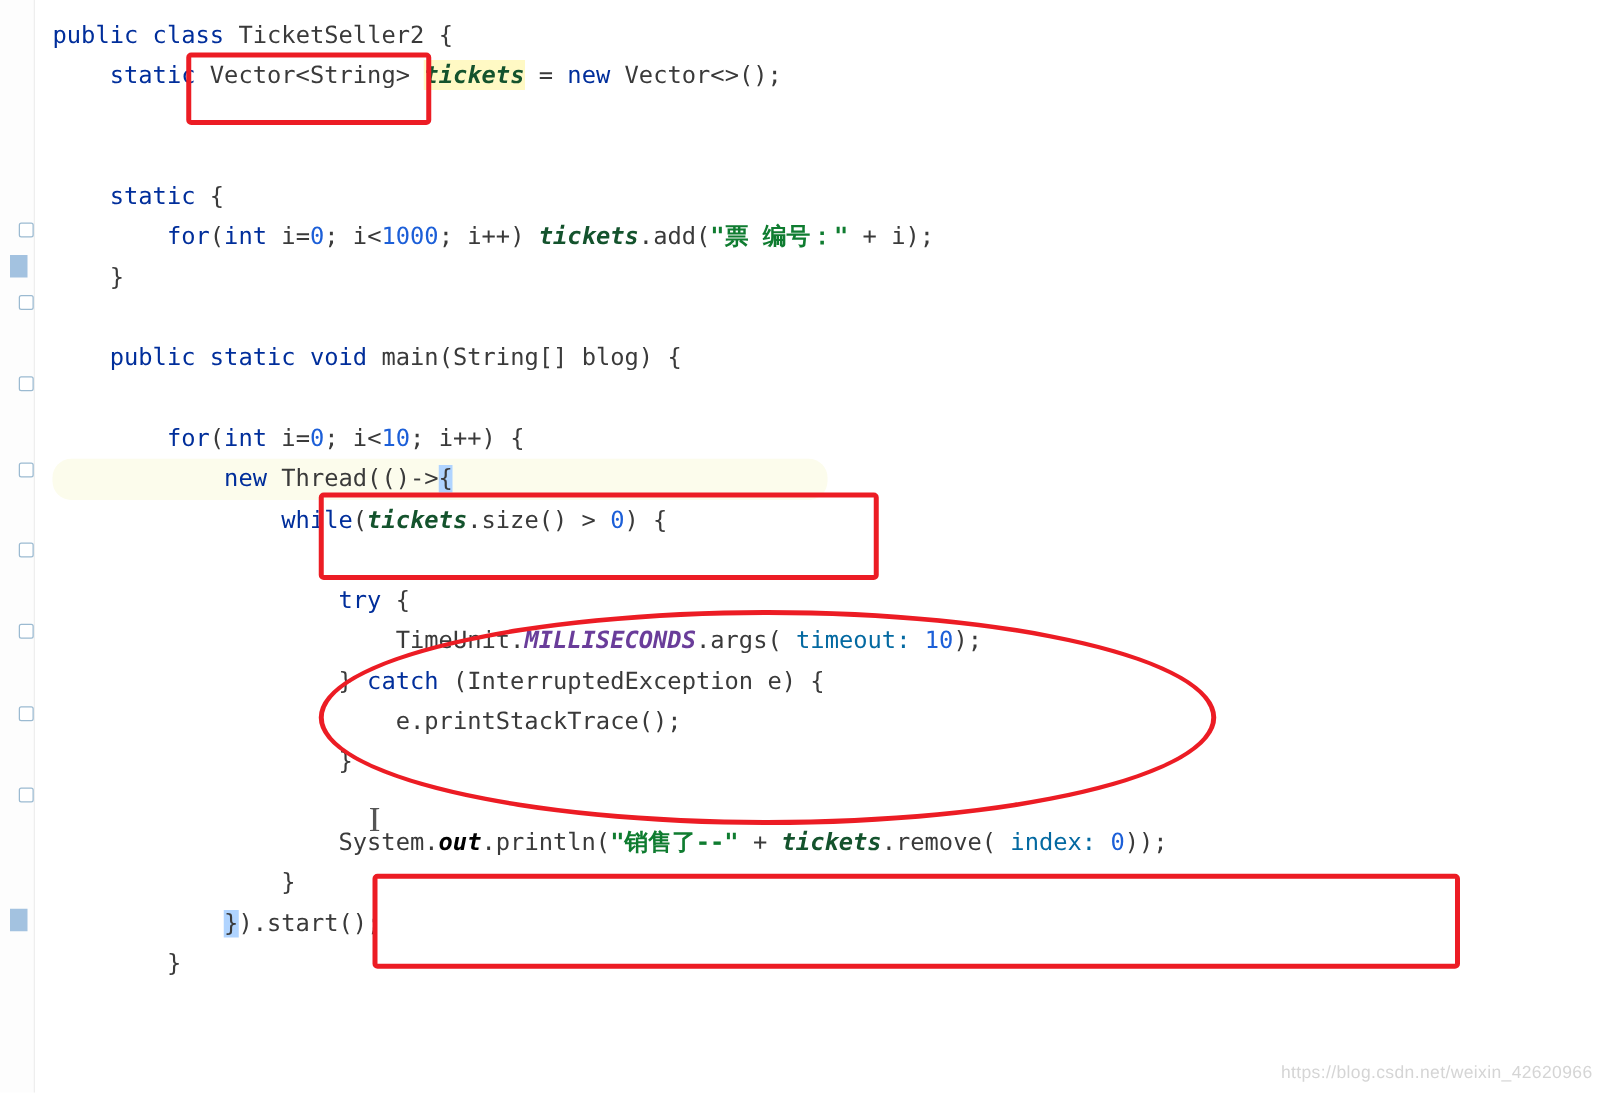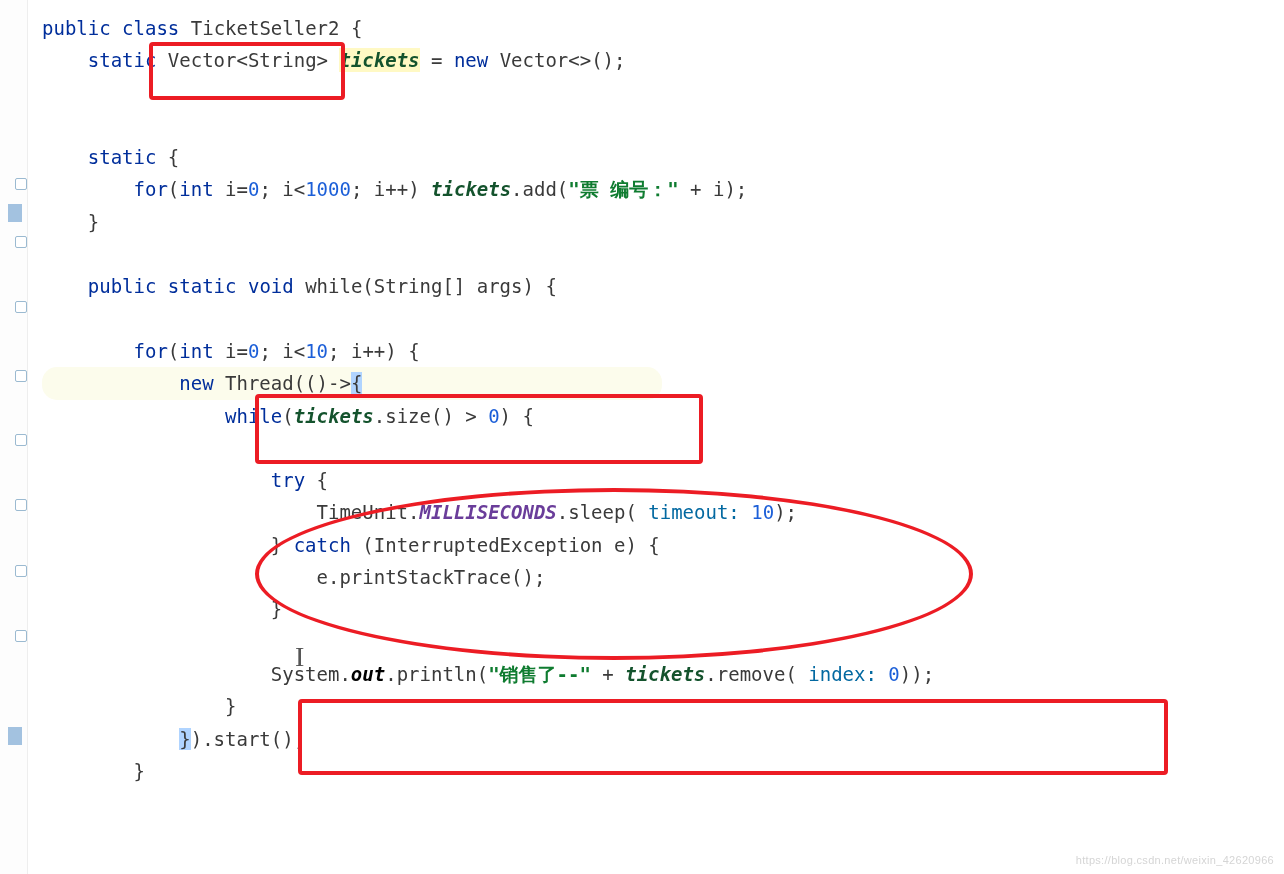--- a/index.html
+++ b/index.html
@@ -74,21 +74,21 @@
     position: absolute;
     font-family: serif;
     font-size: 28px;
     color: #555;
   }
   .watermark {
     position: absolute;
     right: 10px;
     bottom: 4px;
     font-family: Arial, sans-serif;
-    font-size: 11px;
+    font-size: 14px;
     color: #d5d5d5;
     letter-spacing: 0.3px;
   }
 </style>
 </head>
 <body>
 
 <div class="gutter">
   <div class="brk" style="top:204px;"></div>
   <div class="fold" style="top:178px;"></div>
@@ -103,28 +103,28 @@
 </div>
 
 <pre class="code"><span class="kw">public</span> <span class="kw">class</span> <span>TicketSeller2</span> <span>{</span>
     <span class="kw">static</span> <span>Vector&lt;String&gt;</span> <span class="var-it hl-yellow">tickets</span><span> = </span><span class="kw">new</span><span> Vector&lt;&gt;();</span>
 
 
     <span class="kw">static</span><span> {</span>
         <span class="kw">for</span><span>(</span><span class="kw">int</span><span> i=</span><span class="num">0</span><span>; i&lt;</span><span class="num">1000</span><span>; i++) </span><span class="var-it">tickets</span><span>.add(</span><span class="str">"票 编号："</span><span> + i);</span>
     <span>}</span>
 
-    <span class="kw">public</span> <span class="kw">static</span> <span class="kw">void</span><span> while(String[] args) {</span>
+    <span class="kw">public</span> <span class="kw">static</span> <span class="kw">void</span><span> main(String[] blog) {</span>
 
         <span class="kw">for</span><span>(</span><span class="kw">int</span><span> i=</span><span class="num">0</span><span>; i&lt;</span><span class="num">10</span><span>; i++) {</span>
 <span class="hl-line">            <span class="kw">new</span><span> Thread(()-&gt;</span><span class="selbg">{</span></span>
                 <span class="kw">while</span><span>(</span><span class="var-it">tickets</span><span>.size() &gt; </span><span class="num">0</span><span>) {</span>
 
                     <span class="kw">try</span><span> {</span>
-                        <span>TimeUnit.</span><span class="const-it">MILLISECONDS</span><span>.sleep(</span><span class="hint"> timeout: </span><span class="num">10</span><span>);</span>
+                        <span>TimeUnit.</span><span class="const-it">MILLISECONDS</span><span>.args(</span><span class="hint"> timeout: </span><span class="num">10</span><span>);</span>
                     <span>} </span><span class="kw">catch</span><span> (InterruptedException e) {</span>
                         <span>e.printStackTrace();</span>
                     <span>}</span>
 
                     <span>System.</span><span class="field-it">out</span><span>.println(</span><span class="str">"销售了--"</span><span> + </span><span class="var-it">tickets</span><span>.remove(</span><span class="hint"> index: </span><span class="num">0</span><span>));</span>
                 <span>}</span>
             <span class="selbg">}</span><span>).start();</span>
         <span>}</span></pre>
 
 <div class="cursor-caret" style="left:295px; top:633px;">I</div>

